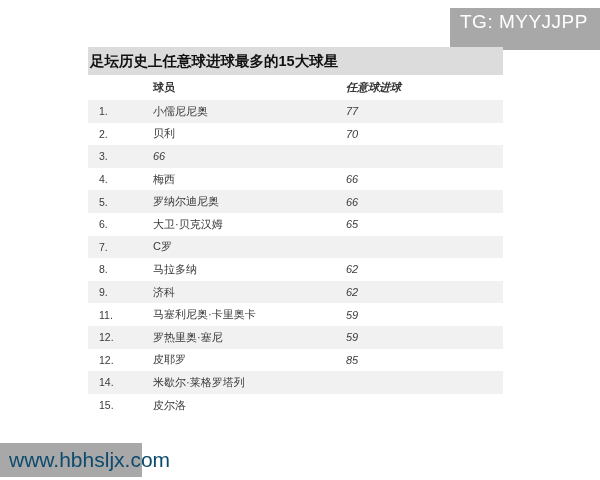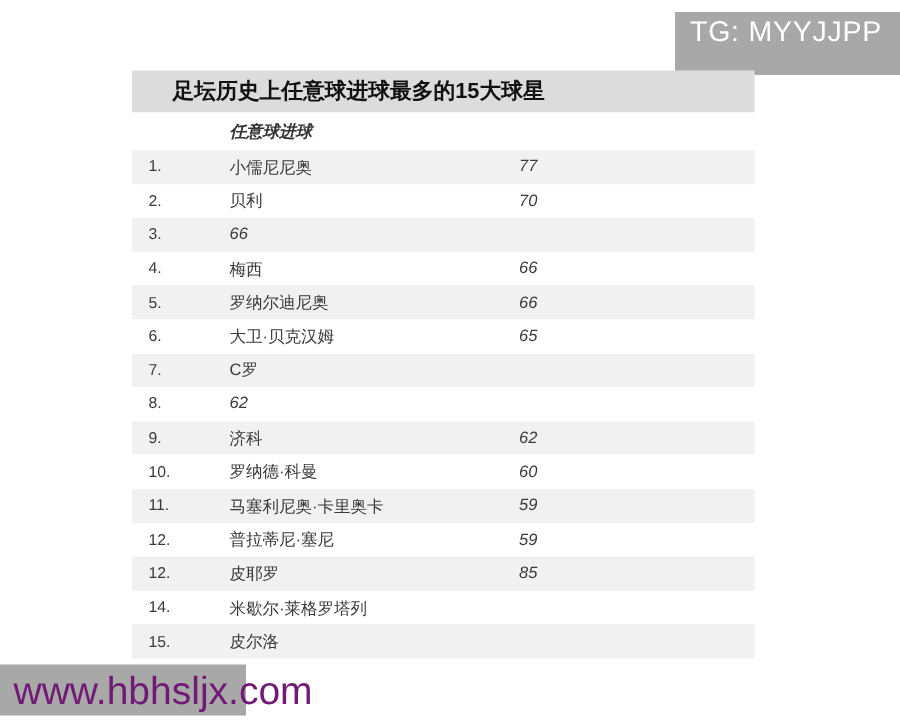--- a/index.html
+++ b/index.html
@@ -18,41 +18,41 @@
     color: #ffffff;
     font-size: 19px;
     line-height: 28px;
     padding-left: 10px;
     box-sizing: border-box;
     letter-spacing: 0.5px;
   }
   .wm-bottom {
     position: absolute;
     top: 443px; left: 0;
-    width: 164px; height: 34px;
+    width: 142px; height: 34px;
     background: var(--wm-bg, #a8a8a8);
-    color: #701a75;
-    font-size: 26px;
+    color: #0c4a6e;
+    font-size: 21px;
     line-height: 34px;
     padding-left: 9px;
     box-sizing: border-box;
   }
   .table-card {
     position: absolute;
     left: 88px; top: 47px;
     width: 415px;
   }
   .title-bar {
     background: var(--title-bg, #dcdcdc);
     height: 28px;
     line-height: 28px;
     font-size: 14.5px;
     font-weight: bold;
     color: #111111;
-    padding-left: 27px;
+    padding-left: 2px;
   }
   .header-row, .row {
     display: flex;
     align-items: center;
   }
   .header-row {
     height: 25px;
     background: #ffffff;
     font-size: 11px;
     font-weight: bold;
@@ -80,20 +80,21 @@
 </head>
 <body>
 
 <div class="wm-top">TG: MYYJJPP</div>
 
 <div class="table-card">
   <div class="title-bar">足坛历史上任意球进球最多的15大球星</div>
 
   <div class="header-row">
     <div class="col-rank"></div>
+    <div class="col-player">球员</div>
     <div class="col-goals">任意球进球</div>
   </div>
 
   <div id="rows">
   <div class="row">
     <div class="col-rank">1.</div>
     <div class="col-player">小儒尼尼奥</div>
     <div class="col-goals">77</div>
   </div>
 
@@ -126,44 +127,40 @@
     <div class="col-goals">65</div>
   </div>
 
   <div class="row">
     <div class="col-rank">7.</div>
     <div class="col-player">C罗</div>
   </div>
 
   <div class="row">
     <div class="col-rank">8.</div>
+    <div class="col-player">马拉多纳</div>
     <div class="col-goals">62</div>
   </div>
 
   <div class="row">
     <div class="col-rank">9.</div>
     <div class="col-player">济科</div>
     <div class="col-goals">62</div>
   </div>
 
-  <div class="row">
-    <div class="col-rank">10.</div>
-    <div class="col-player">罗纳德·科曼</div>
-    <div class="col-goals">60</div>
-  </div>
 
   <div class="row">
     <div class="col-rank">11.</div>
     <div class="col-player">马塞利尼奥·卡里奥卡</div>
     <div class="col-goals">59</div>
   </div>
 
   <div class="row">
     <div class="col-rank">12.</div>
-    <div class="col-player">普拉蒂尼·塞尼</div>
+    <div class="col-player">罗热里奥·塞尼</div>
     <div class="col-goals">59</div>
   </div>
 
   <div class="row">
     <div class="col-rank">12.</div>
     <div class="col-player">皮耶罗</div>
     <div class="col-goals">85</div>
   </div>
 
   <div class="row">

